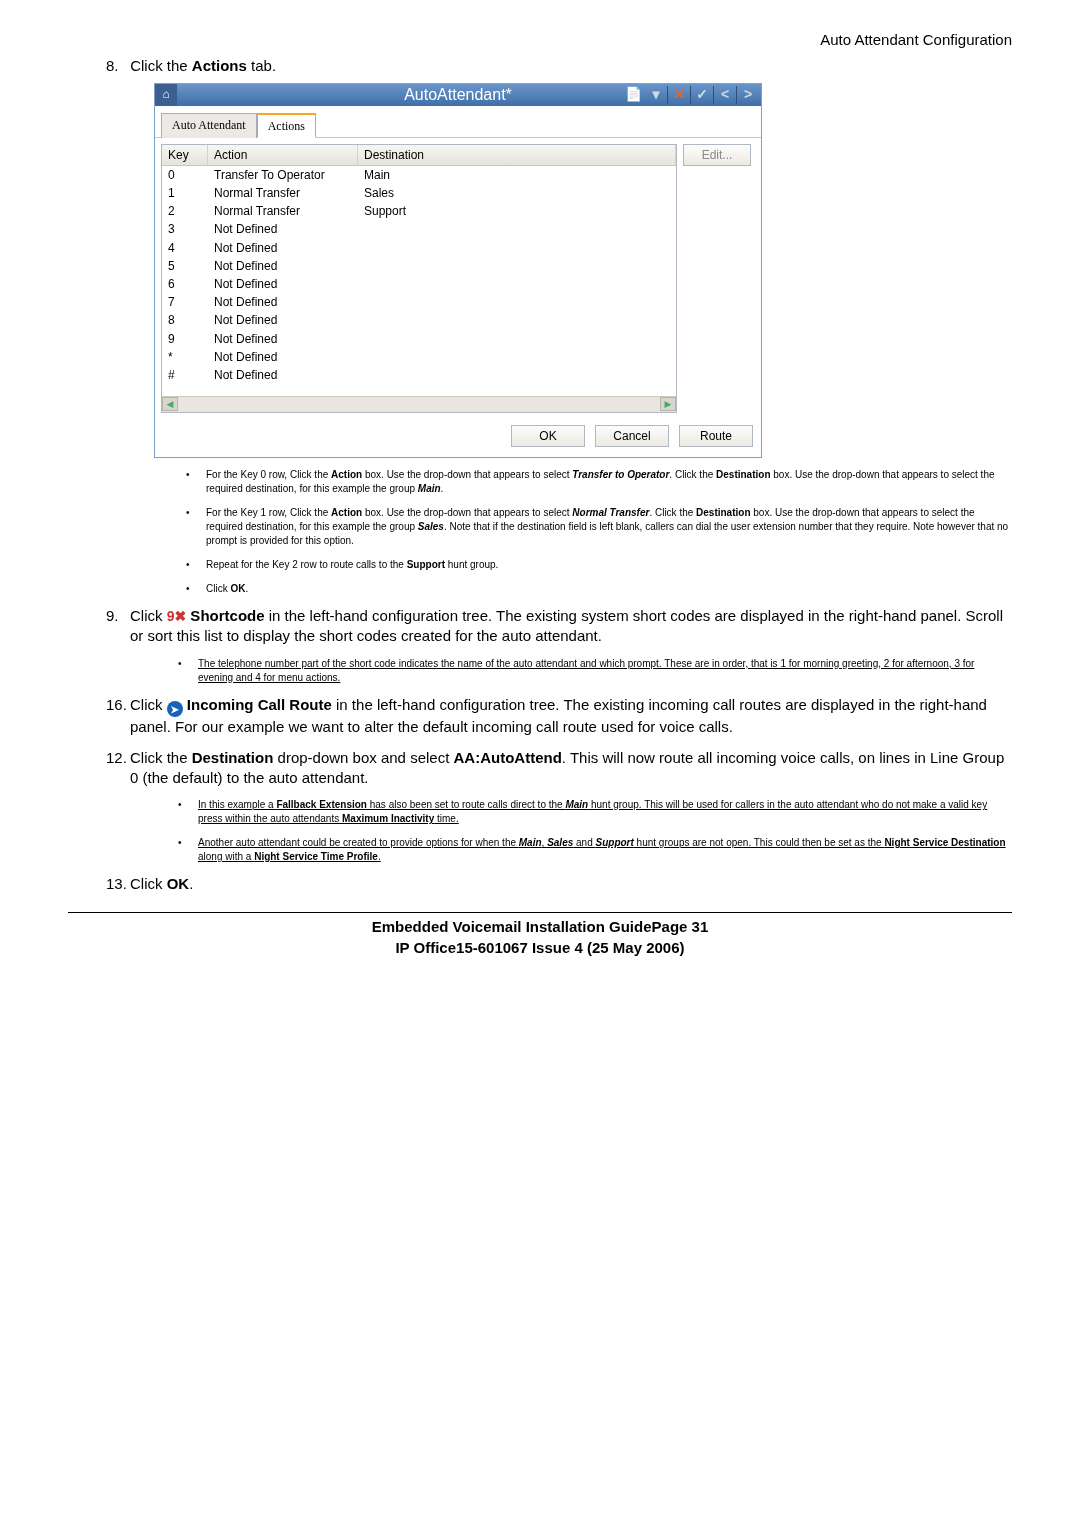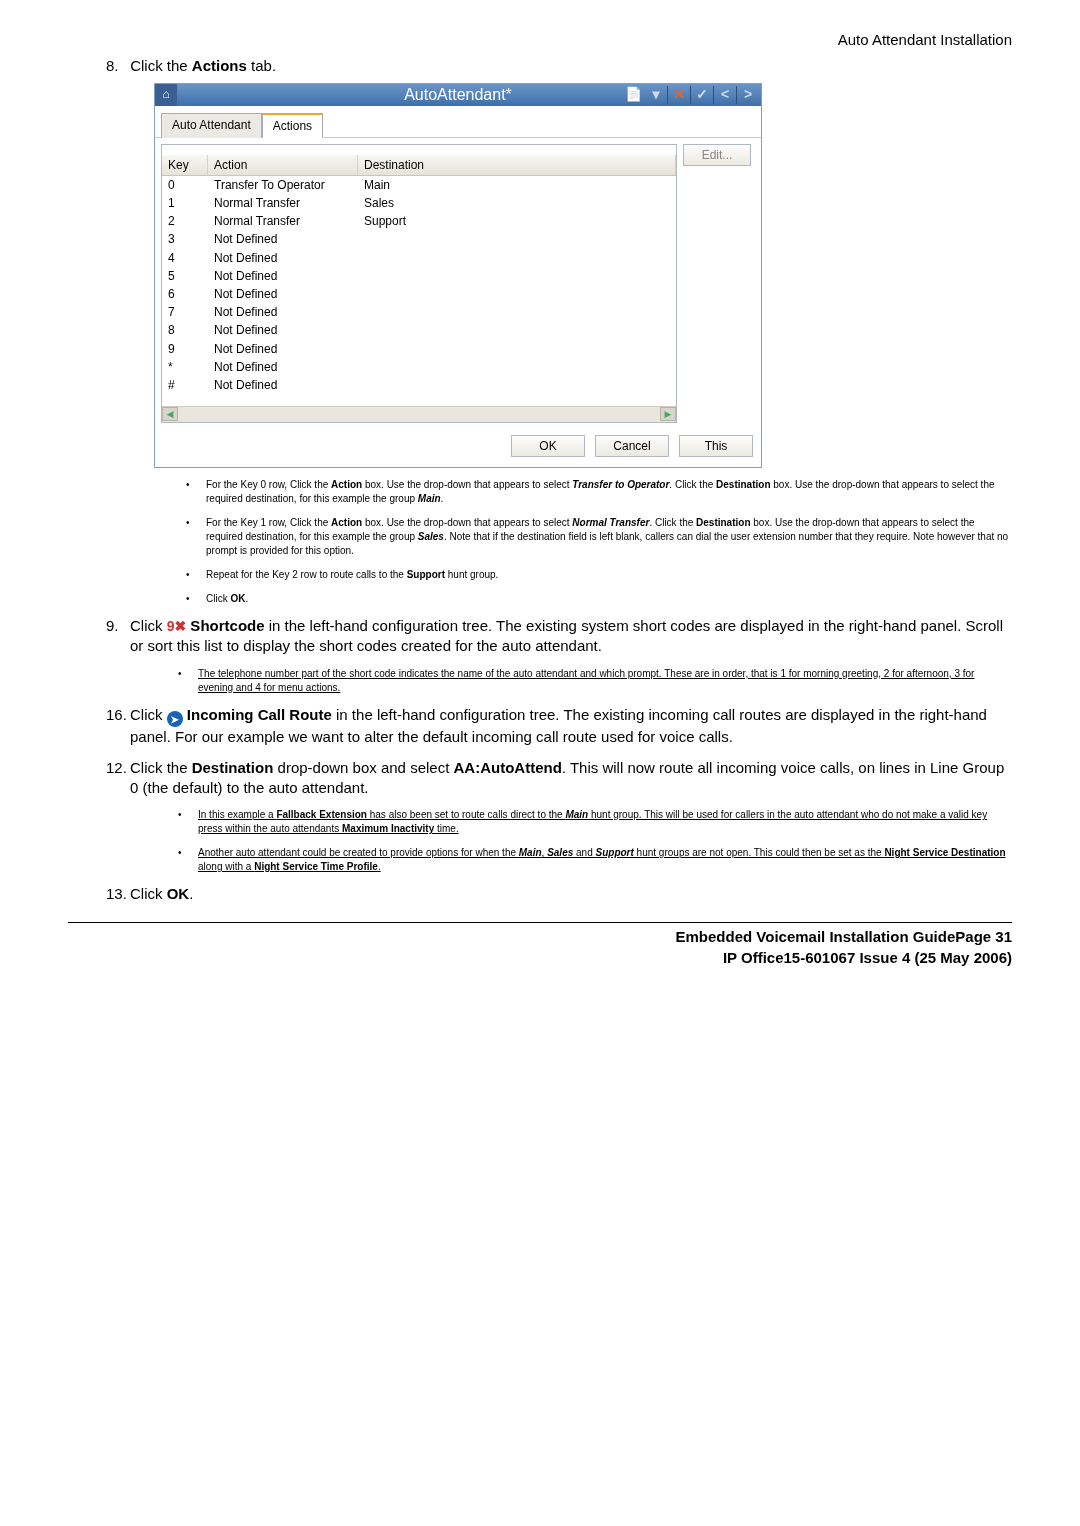--- a/index.html
+++ b/index.html
@@ -71,20 +71,21 @@
   .tbuttons .new { color:#f5e36b; }
   .tbuttons .close { color:#d63; }
 
   .tabbar {
     padding: 6px 6px 0 6px;
     border-bottom: 1px solid #bfc6d4;
     background:#fff;
     display:flex;
     gap:0;
     font-size:12px;
+    font-family:Liberation Serif, serif;
   }
   .tab {
     padding: 3px 10px;
     border:1px solid #aab;
     border-bottom:none;
     background:#ece9e4;
     position:relative;
     top:1px;
   }
   .tab.active {
@@ -104,21 +105,20 @@
     border:1px solid #b0b8c4;
     font-size:12px;
     background:#fff;
   }
   .listbox.left { flex:1; }
   .listhead {
     display:flex;
     background: linear-gradient(#f7f6f2, #e6e3da);
     border-bottom:1px solid #cbc6b8;
     font-size:12px;
-    margin-top:10px;
   }
   .listhead div { padding:2px 6px; border-right:1px solid #d6d2c4; }
   .col-key { width:46px; }
   .col-act { width:150px; }
   .col-dest { flex:1; }
   .listbody { height: 230px; overflow:hidden; }
   .row { display:flex; font-size:12px; }
   .row div { padding:1px 6px; }
   .scrollbar {
     height:16px;
@@ -169,30 +169,30 @@
   }
   .icon-icr {
     background:#1763b6;
     width:16px;height:16px;border-radius:50%;
     display:inline-flex;align-items:center;justify-content:center;
     color:#fff; font-size:10px; font-weight:bold;
     vertical-align:-3px;
   }
 
   .footsep { border:none; border-top:1px solid #000; margin: 18px 0 4px 0; }
-  .footrow { display:flex; justify-content:flex-end; font-size:15px; }
+  .footrow { display:flex; justify-content:center; font-size:15px; }
   .footrow .l { }
   .footrow .r { text-align:right; }
   b,strong { font-weight:bold; }
   em.bi { font-style: italic; font-weight:bold; }
 </style>
 </head>
 <body>
 
-<div class="top-right">Auto Attendant Installation</div>
+<div class="top-right">Auto Attendant Configuration</div>
 
 <div class="step8">
   <span class="num">8.</span>
   <span>Click the </span><b>Actions</b><span> tab.</span>
 </div>
 
 <div class="appwin">
   <div class="titlebar">
     <div class="ticon">⌂</div>
     <div class="ttitle">AutoAttendant*</div>
@@ -291,21 +291,21 @@
       </div>
     </div>
     <div class="editbtn">
       <div class="winbtn">Edit...</div>
     </div>
   </div>
 
   <div class="dlgfoot">
     <div class="winbtn enabled">OK</div>
     <div class="winbtn enabled">Cancel</div>
-    <div class="winbtn enabled">This</div>
+    <div class="winbtn enabled">Route</div>
   </div>
 </div>
 
 <ul class="bul" style="margin-left:118px">
   <li>
     <span>For the Key 0 row, Click the </span><b>Action</b><span> box. Use the drop-down that appears to select </span><em class="bi">Transfer to Operator</em><span>. Click the </span><b>Destination</b><span> box. Use the drop-down that appears to select the required destination, for this example the group </span><em class="bi">Main</em><span>.</span>
   </li>
   <li>
     <span>For the Key 1 row, Click the </span><b>Action</b><span> box. Use the drop-down that appears to select </span><em class="bi">Normal Transfer</em><span>. Click the </span><b>Destination</b><span> box. Use the drop-down that appears to select the required destination, for this example the group </span><em class="bi">Sales</em><span>. Note that if the destination field is left blank, callers can dial the user extension number that they require. Note however that no prompt is provided for this option.</span>
   </li>

